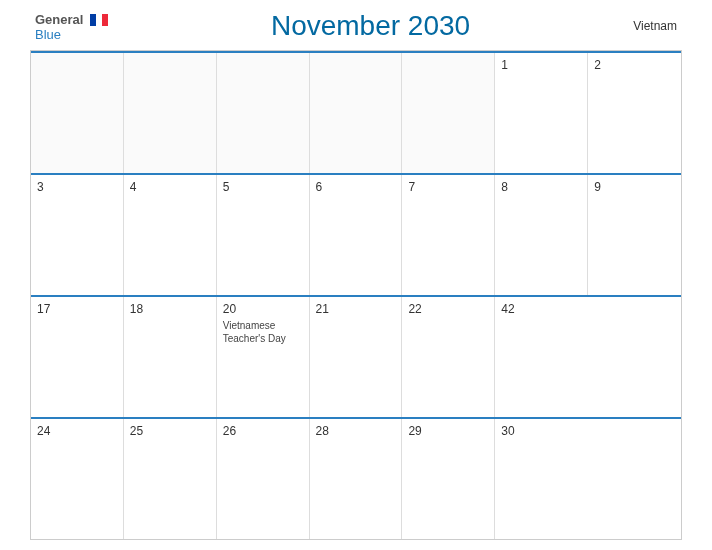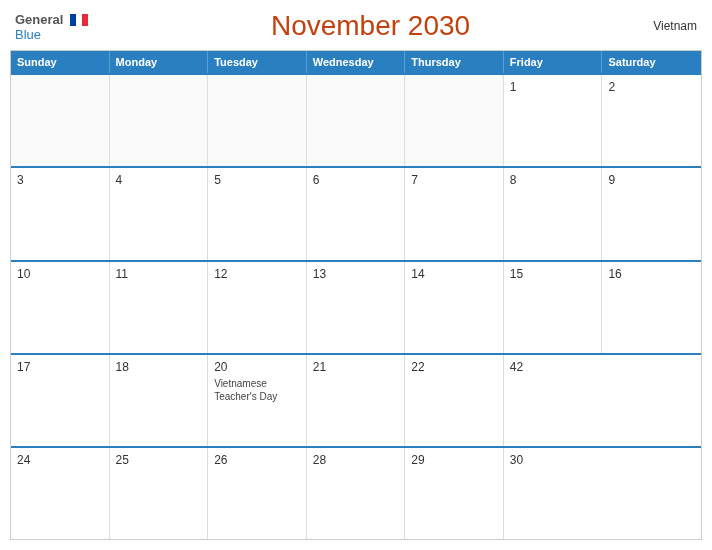--- a/index.html
+++ b/index.html
@@ -6,21 +6,21 @@
     body {
       font-family: Arial, sans-serif;
       background: #fff;
       width: 712px;
       height: 550px;
       overflow: hidden;
     }
     .page {
       width: 712px;
       height: 550px;
-      padding: 10px 10px;
+      padding: 10px 30px;
       display: flex;
       flex-direction: column;
     }
     .header {
       display: flex;
       align-items: center;
       justify-content: space-between;
       margin-bottom: 8px;
       padding: 0 5px;
     }
@@ -45,21 +45,21 @@
       display: inline-block;
       width: 18px;
       height: 12px;
       background: linear-gradient(to right, #003DA5 33%, #fff 33%, #fff 66%, #ED2939 66%);
       margin-left: 2px;
       vertical-align: middle;
     }
     .title {
       font-size: 28px;
       font-weight: 400;
-      color: #c2410c;
+      color: #0369a1;
       text-align: right;
     }
     .country {
       font-size: 12px;
       color: #333;
     }
     .calendar {
       flex: 1;
       display: flex;
       flex-direction: column;
@@ -130,29 +130,20 @@
         <span class="logo-general">General</span>
         <span class="logo-flag"></span>
       </div>
       <span class="logo-blue">Blue</span>
     </div>
     <div class="title">November 2030</div>
     <div class="country">Vietnam</div>
   </div>
 
   <div class="calendar">
-    <div class="cal-header-row">
-    <div class="cal-header-cell">Sunday</div>
-        <div class="cal-header-cell">Monday</div>
-        <div class="cal-header-cell">Tuesday</div>
-        <div class="cal-header-cell">Wednesday</div>
-        <div class="cal-header-cell">Thursday</div>
-        <div class="cal-header-cell">Friday</div>
-        <div class="cal-header-cell">Saturday</div>
-      </div>
     <div class="cal-body">
     <div class="cal-week">
           <div class="cal-cell empty"></div>
           <div class="cal-cell empty"></div>
           <div class="cal-cell empty"></div>
           <div class="cal-cell empty"></div>
           <div class="cal-cell empty"></div>
           <div class="cal-cell">
             <span class="cal-day-num">1</span>
           </div>
@@ -174,43 +165,20 @@
             <span class="cal-day-num">6</span>
           </div>
           <div class="cal-cell">
             <span class="cal-day-num">7</span>
           </div>
           <div class="cal-cell">
             <span class="cal-day-num">8</span>
           </div>
           <div class="cal-cell">
             <span class="cal-day-num">9</span>
-          </div>
-        </div>
-        <div class="cal-week">
-          <div class="cal-cell">
-            <span class="cal-day-num">10</span>
-          </div>
-          <div class="cal-cell">
-            <span class="cal-day-num">11</span>
-          </div>
-          <div class="cal-cell">
-            <span class="cal-day-num">12</span>
-          </div>
-          <div class="cal-cell">
-            <span class="cal-day-num">13</span>
-          </div>
-          <div class="cal-cell">
-            <span class="cal-day-num">14</span>
-          </div>
-          <div class="cal-cell">
-            <span class="cal-day-num">15</span>
-          </div>
-          <div class="cal-cell">
-            <span class="cal-day-num">16</span>
           </div>
         </div>
         <div class="cal-week">
           <div class="cal-cell">
             <span class="cal-day-num">17</span>
           </div>
           <div class="cal-cell">
             <span class="cal-day-num">18</span>
           </div>
           <div class="cal-cell">

